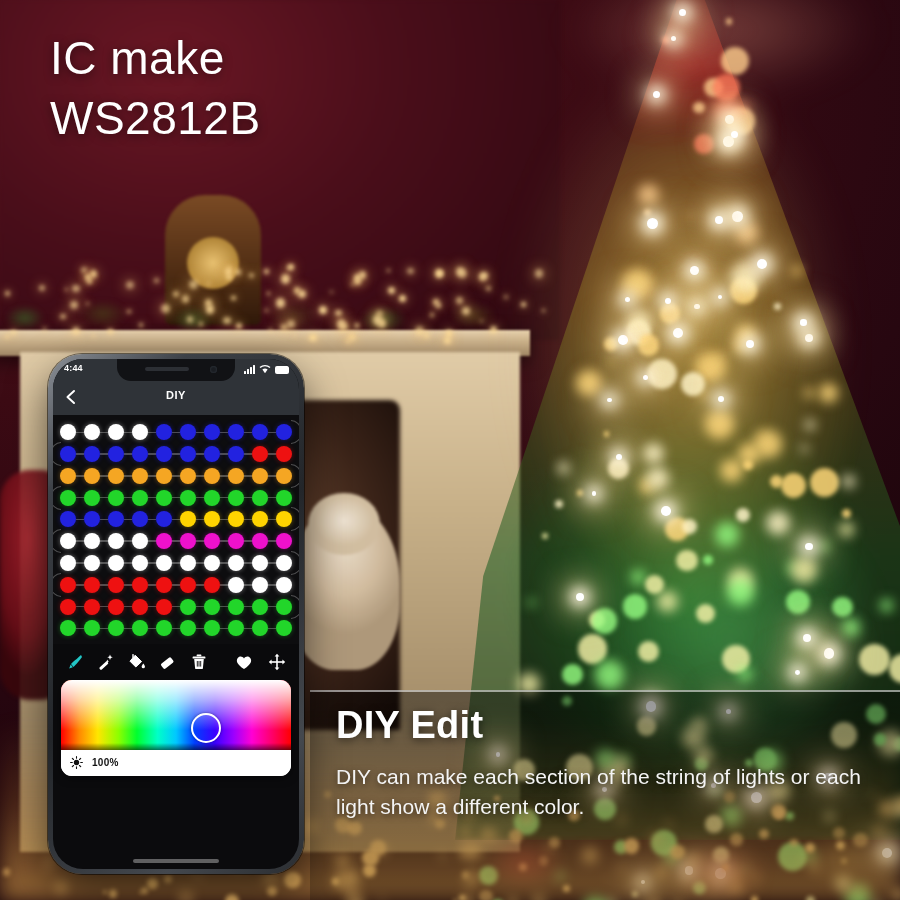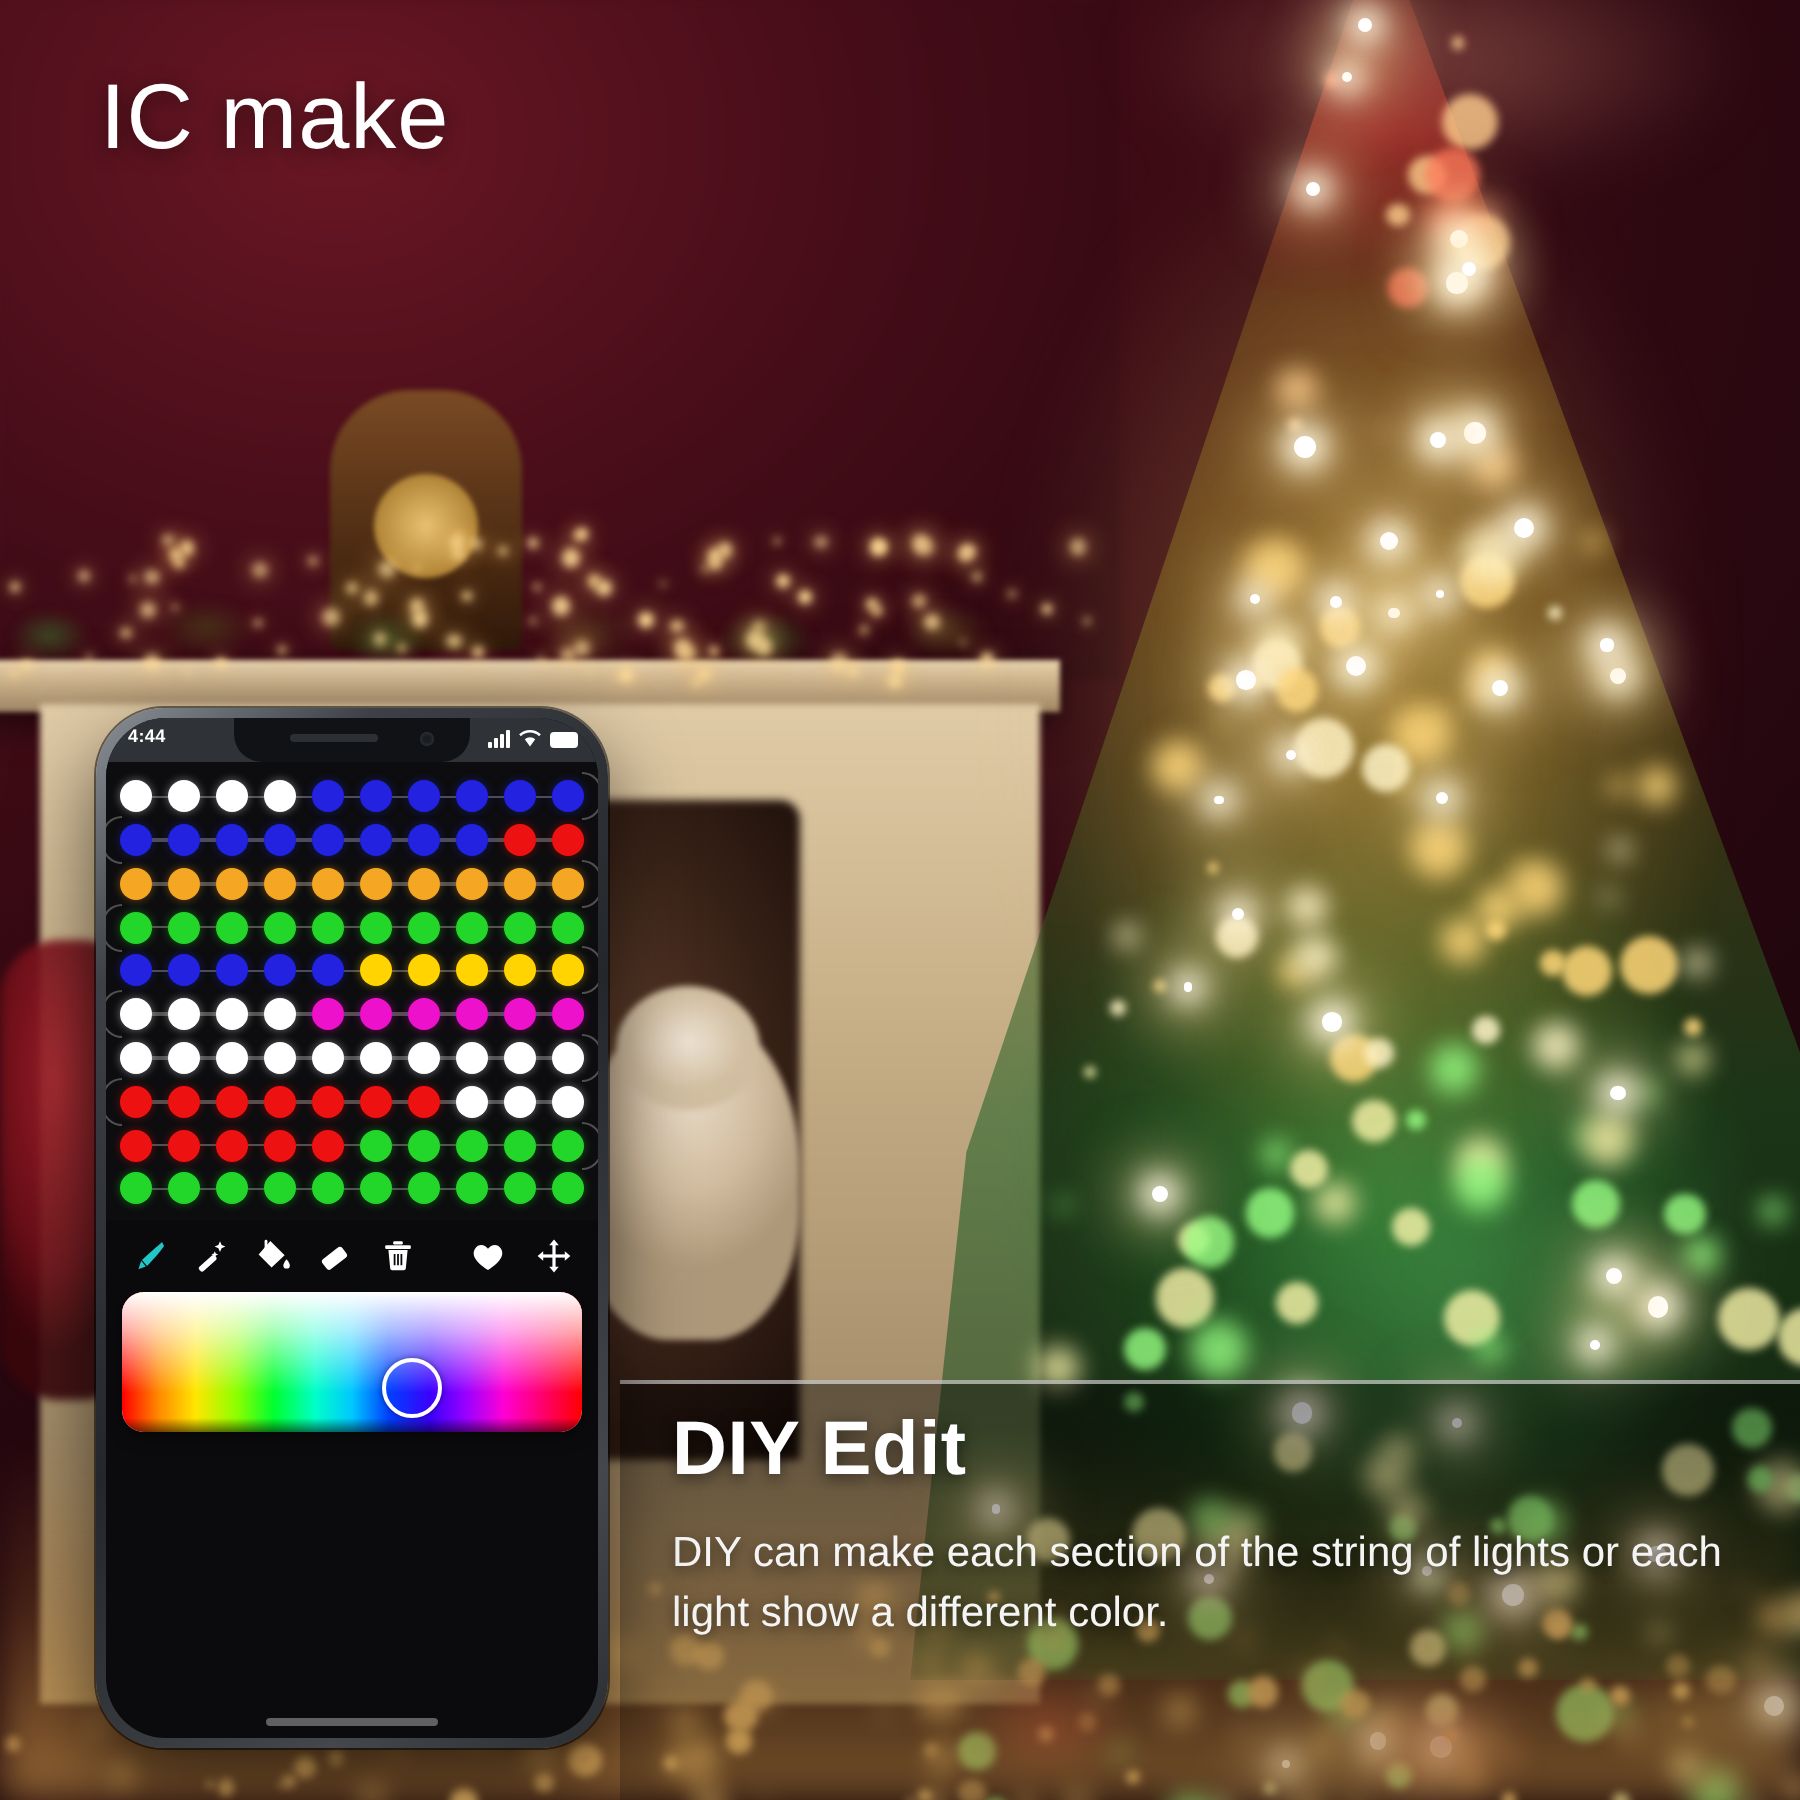--- a/index.html
+++ b/index.html
@@ -569,20 +569,21 @@
       <div class="bokeh" style="left: 479.12px; top: 889.601px; width: 13.7124px; height: 13.7124px; background: rgba(255, 205, 120, 0.537);"></div>
       <div class="bokeh soft" style="left: 517.745px; top: 808.11px; width: 16.6755px; height: 16.6755px; background: rgba(255, 205, 120, 0.6);"></div>
       <div class="bokeh soft" style="left: 618.405px; top: 865.627px; width: 6.20913px; height: 6.20913px; background: rgba(255, 205, 120, 0.475);"></div>
       <div class="bokeh" style="left: 109.508px; top: 808.036px; width: 7.77816px; height: 7.77816px; background: rgba(255, 205, 120, 0.87);"></div>
     </div>
   <div class="gifts"></div>
   <div class="floorglow"></div>
 
   <div class="headline">
     <span>IC make</span>
+    <span class="l2">WS2812B</span>
   </div>
 
   <div class="phone">
     <div class="phone-screen">
 
       <div class="statusbar">
         <div class="sb-time">4:44</div>
         <div class="sb-right">
           <span class="bars">
               <i></i>
@@ -596,20 +597,28 @@
           </svg>
           <span class="batt"></span>
         </div>
       </div>
 
       <div class="notch">
         <span class="speaker"></span>
         <span class="cam"></span>
       </div>
 
+      <div class="navbar">
+        <div class="nav-back">
+          <svg width="18" height="18" viewBox="0 0 18 18">
+            <path d="M12 3 L5.5 9 L12 15" stroke="#fff" stroke-width="2" fill="none" stroke-linecap="round" stroke-linejoin="round"></path>
+          </svg>
+        </div>
+        <div class="nav-title">DIY</div>
+      </div>
 
       <div class="canvas-area">
         <div class="led-grid" id="led-grid">
             <div class="led-row">
               <div class="led" style="background: rgb(255, 255, 255); box-shadow: rgba(255, 255, 255, 0.4) 0px 0px 5px;"></div>
               <div class="wire"></div>
               <div class="led" style="background: rgb(255, 255, 255); box-shadow: rgba(255, 255, 255, 0.4) 0px 0px 5px;"></div>
               <div class="wire"></div>
               <div class="led" style="background: rgb(255, 255, 255); box-shadow: rgba(255, 255, 255, 0.4) 0px 0px 5px;"></div>
               <div class="wire"></div>
@@ -877,20 +886,30 @@
         </div>
       </div>
 
       <div class="picker-card">
         <div class="hue-wrap">
           <div class="hue-base"></div>
           <div class="hue-white"></div>
           <div class="hue-dark"></div>
           <div class="hue-handle" id="hue-handle" style="left: calc(62% - 13px); top: calc(66% - 13px);"></div>
         </div>
+        <div class="bright-row">
+          <svg width="13" height="13" viewBox="0 0 13 13">
+            <circle cx="6.5" cy="6.5" r="2.7" fill="#111"></circle>
+            <g stroke="#111" stroke-width="1.1" stroke-linecap="round">
+              <path d="M6.5 .6 v1.7 M6.5 10.7 v1.7 M.6 6.5 h1.7 M10.7 6.5 h1.7"></path>
+              <path d="M2.3 2.3 l1.2 1.2 M9.5 9.5 l1.2 1.2 M10.7 2.3 L9.5 3.5 M3.5 9.5 L2.3 10.7"></path>
+            </g>
+          </svg>
+          <span class="bright-val">100%</span>
+        </div>
       </div>
 
       <div class="home-ind"></div>
     </div>
   </div>
 
   <div class="caption">
     <div class="cap-title">DIY Edit</div>
     <div class="cap-body">DIY can make each section of the string of lights or each light show a different color.</div>
   </div>

